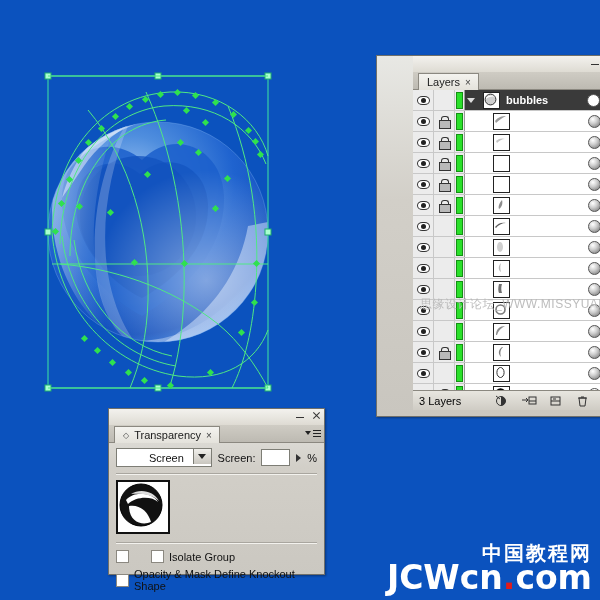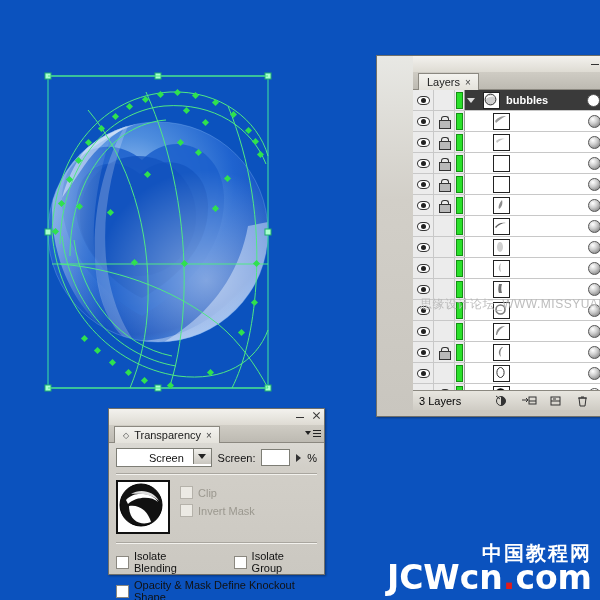--- a/index.html
+++ b/index.html
@@ -792,40 +792,29 @@
       <div class="tr-thumb">
         <svg width="46" height="46" viewBox="0 0 46 46">
           <rect width="46" height="46" fill="#fff"></rect>
           <circle cx="23" cy="23" r="21" fill="#111"></circle>
           <path d="M8 18 C16 9 34 10 40 20 C34 14 18 14 10 22 Z" fill="#fff"></path>
           <path d="M11 24 C11 40 24 44 33 40 C30 30 22 22 11 24 Z" fill="#fff"></path>
           <path d="M13 12 C22 6 36 9 41 19 C34 12 21 11 13 12 Z" fill="#ddd"></path>
           <ellipse cx="23" cy="23" rx="21" ry="21" fill="none" stroke="#000" stroke-width="1"></ellipse>
         </svg>
       </div>
-      <div class="tr-checks">
-        <label class="chk disabled">
-          <span class="box"></span>
-          <span>Clip</span>
-        </label>
-        <label class="chk disabled">
-          <span class="box"></span>
-          <span>Invert Mask</span>
-        </label>
-      </div>
     </div>
   </div>
 
   <div class="tr-bottom">
     <div class="tr-bot-sep"></div>
     <div class="tr-bot-rows">
       <div class="tr-bot-row">
         <label class="chk">
           <span class="box"></span>
-          <span>Isolate Blending</span>
         </label>
         <label class="chk">
           <span class="box"></span>
           <span>Isolate Group</span>
         </label>
       </div>
       <label class="chk">
         <span class="box"></span>
         <span>Opacity &amp; Mask Define Knockout Shape</span>
       </label>

